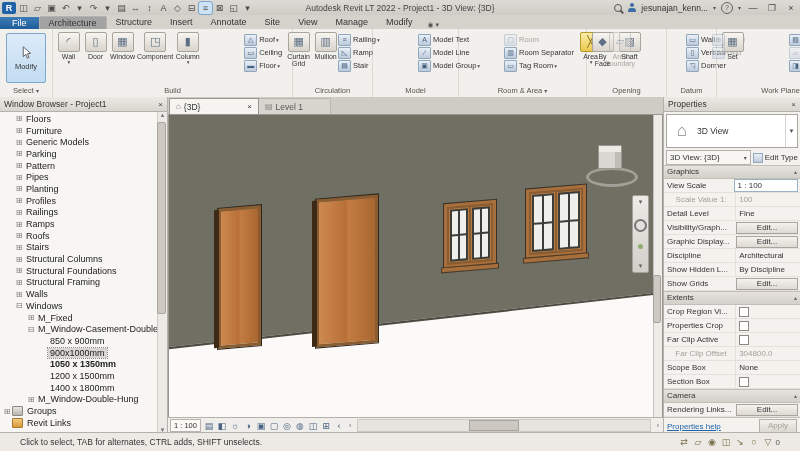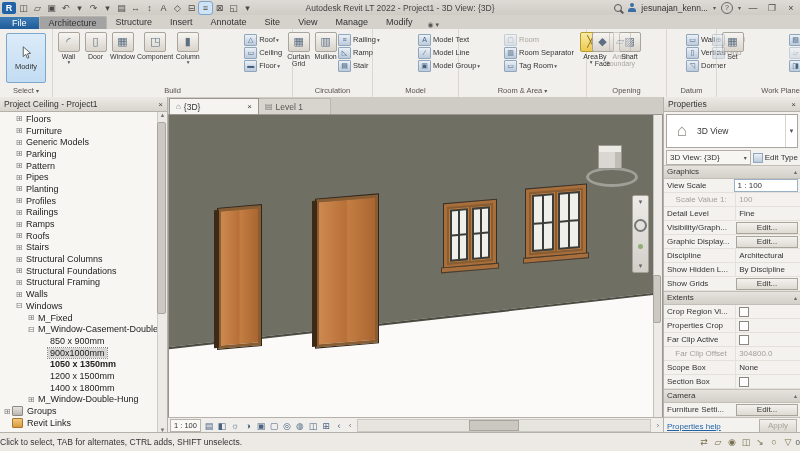--- a/index.html
+++ b/index.html
@@ -126,21 +126,21 @@
   .pvalue{flex:1;font-size:8px;padding-left:3px;border-left:1px solid #e4e1db;height:100%;display:flex;align-items:center;overflow:hidden;white-space:nowrap;}
   .k-btn .pvalue{justify-content:center;background:linear-gradient(#f4f2ee,#dedad3);border:1px solid #a9a49c;height:10px;margin:0 2px;padding:0;}
   .k-input .pvalue{background:#fff;border:1px solid #9ab0c5;height:11px;margin-right:2px;}
   .k-check .pvalue::before{content:"";width:8px;height:8px;border:1px solid #8c8881;background:#fff;display:inline-block;}
   .k-gray .plabel,.k-gray .pvalue{color:#a3a099;text-align:center;}
   .props-foot{margin-top:auto;height:16px;border-top:1px solid #c3bfb8;display:flex;align-items:center;justify-content:space-between;padding:0 3px;flex:none;}
   .help-link{color:#1f62a8;text-decoration:underline;font-size:8px;}
   .apply-btn{color:#a5a19b;background:linear-gradient(#f2f0ec,#dcd8d1);border:1px solid #b5b1aa;font-size:8px;padding:0 8px;height:12px;line-height:12px;}
   
   .statusbar{position:absolute;left:0;right:0;bottom:0;height:18px;background:#edeae6;border-top:1px solid #b5b1aa;
-             display:flex;align-items:center;font-size:8.5px;padding:0 0;gap:2px;}
+             display:flex;align-items:center;font-size:8.5px;padding:0 20px;gap:2px;}
   .status-hint{color:#333;}
   .s-icons{margin-left:auto;display:flex;gap:3px;align-items:center;}
   .sicon{width:11px;height:11px;display:inline-flex;align-items:center;justify-content:center;font-size:9px;color:#7a6f4a;}
   .filter-count{font-size:8px;color:#555;}
 </style>
 </head>
 <body>
 
 <div class="app">
 
@@ -447,21 +447,21 @@
           </span>
       </div>
       <div class="rpanel-label">Work Plane</div>
     </div>
   </div>
 
   <div class="main">
 
     <div class="pb">
       <div class="panel-title">
-        <span>Project Ceiling - Project1</span>
+        <span>Window Browser - Project1</span>
         <span class="x-btn">×</span>
       </div>
       <div class="tree">
         <div>
 
         <div class="tree-row" style="padding-left: 14px;">
             <span class="tw">⊞</span>
               <span class="tlabel">Floors</span>
           </div>
             <div class="tree-row" style="padding-left: 14px;">
@@ -761,21 +761,21 @@
         </div>
         </div>
 
       <div class="sec">
         <span>Camera</span>
           <span class="caret">▴</span>
       </div>
       <div class="prop-rows">
 
       <div class="prop-row k-btn">
-          <span class="plabel">Furniture Setti...</span>
+          <span class="plabel">Rendering Links...</span>
           <span class="pvalue">Edit...</span>
         </div>
         </div>
 
       <div class="props-foot">
         <span class="help-link">Properties help</span>
         <span class="apply-btn">Apply</span>
       </div>
     </div>
   </div>

